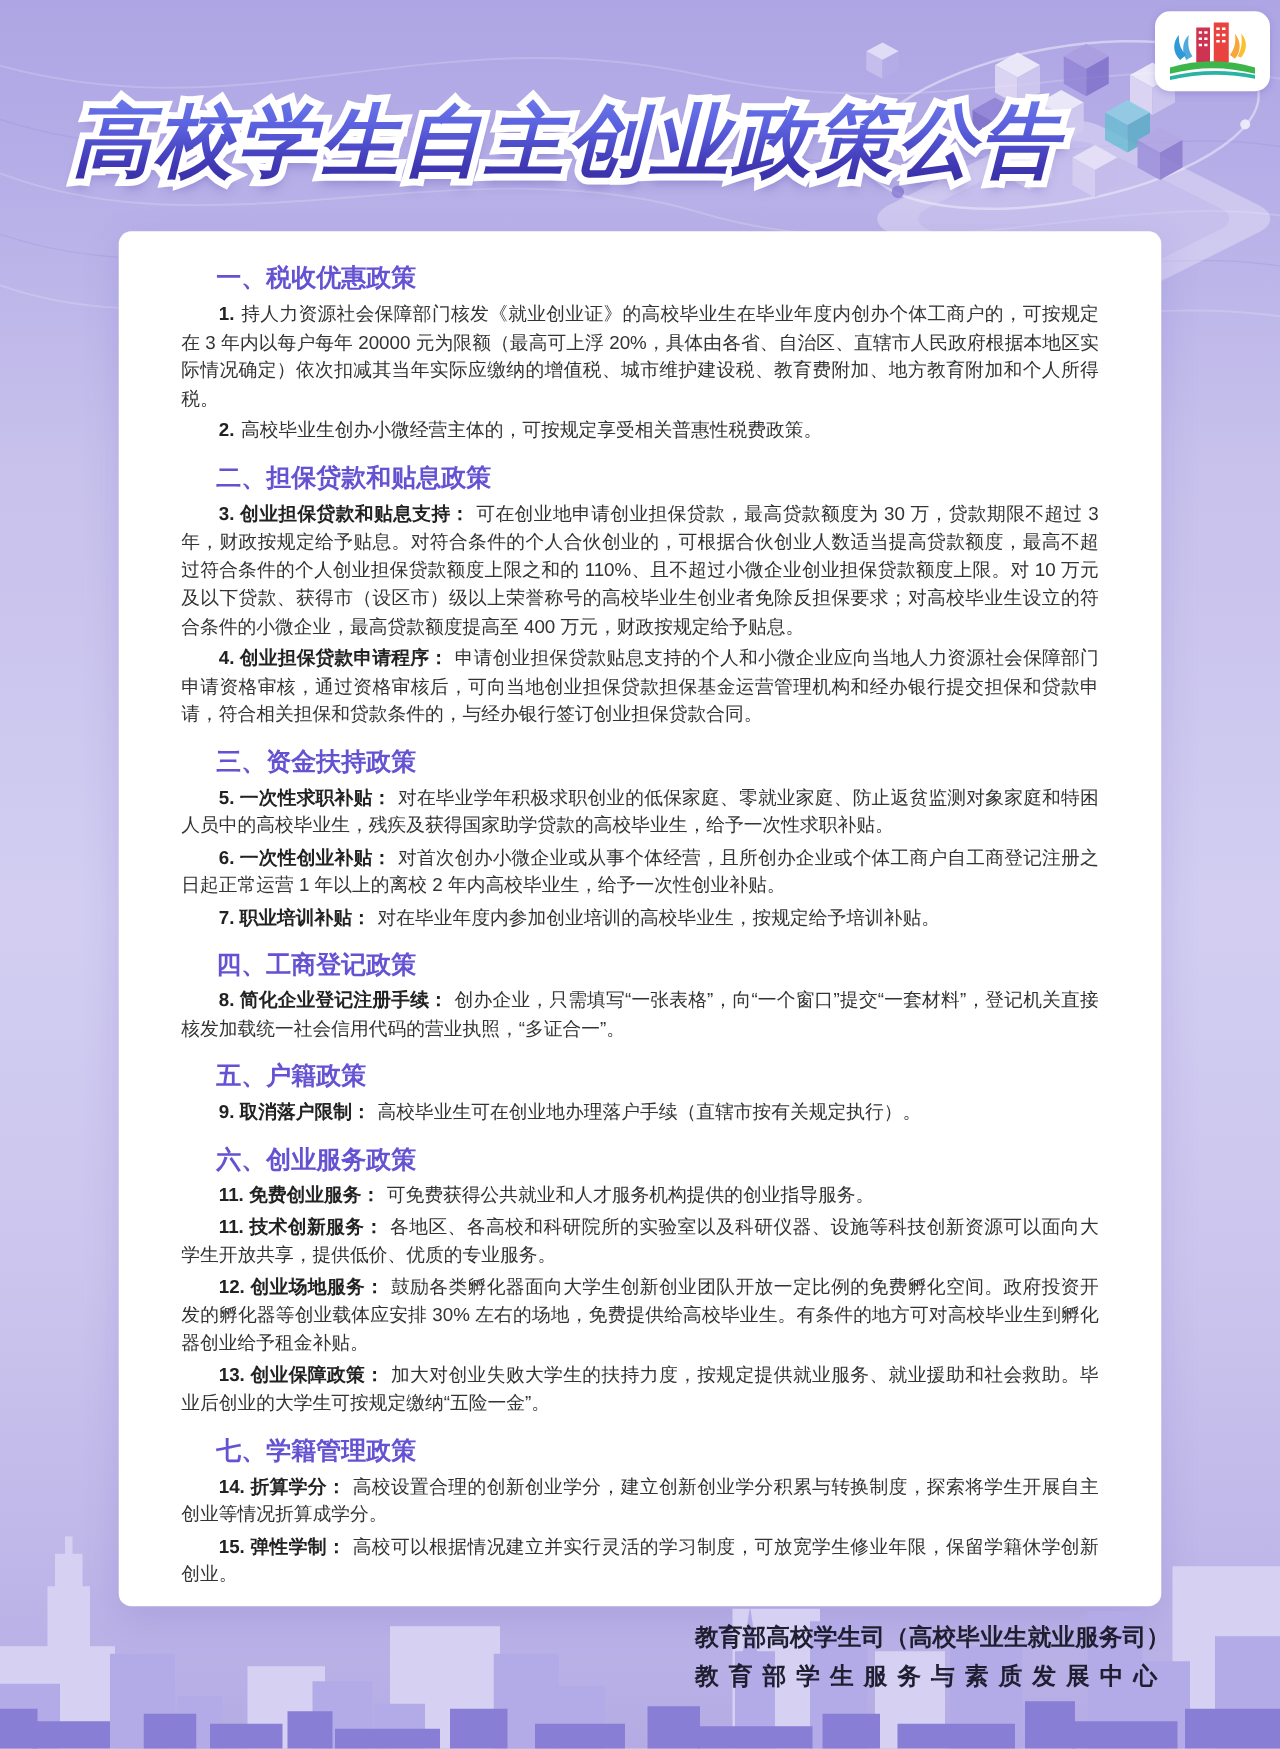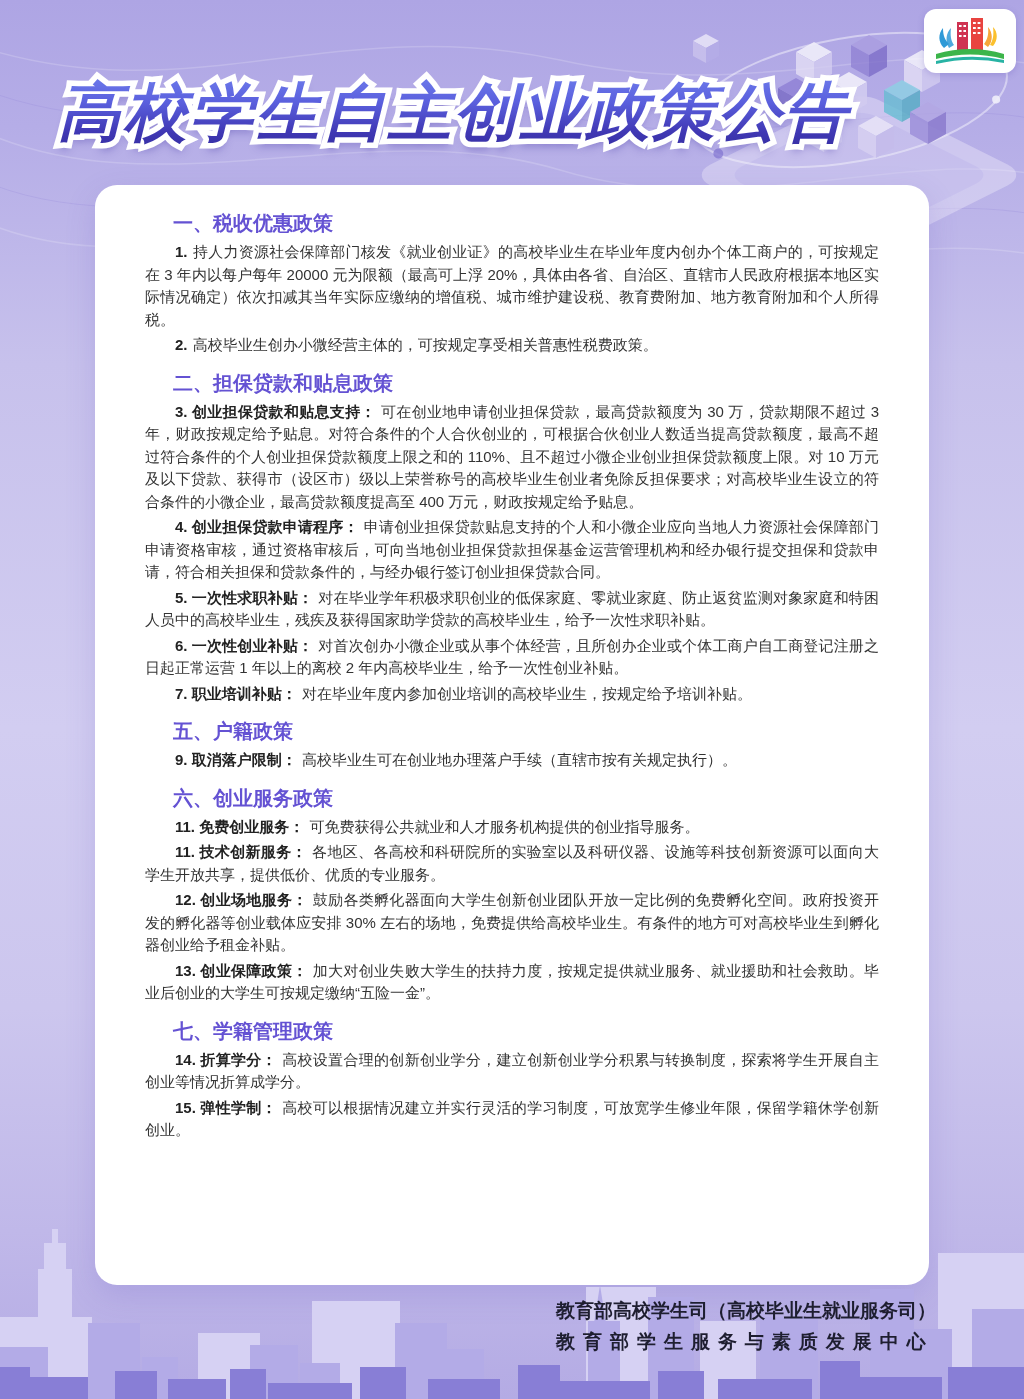--- a/index.html
+++ b/index.html
@@ -28,21 +28,21 @@
   .poster-title .fill{color:#4440c2;}
   @supports (-webkit-background-clip:text){
     .poster-title .fill{
       background:linear-gradient(180deg,#7181ee 0%,#5a5fdd 38%,#4038b4 72%,#312a9c 100%);
       -webkit-background-clip:text;background-clip:text;
       color:transparent;-webkit-text-fill-color:transparent;
     }
   }
   .content-card{
     position:absolute;left:95px;top:185px;width:834px;height:1100px;
-    background:#ffffff;border-radius:22px;overflow:hidden;
+    background:#ffffff;border-radius:10px;overflow:hidden;
     box-shadow:0 10px 30px rgba(95,80,190,.18);
     padding:24px 50px 30px 50px;box-sizing:border-box;
   }
   .sec-heading{
     margin:14px 0 5px 28px;font-size:20px;line-height:25px;
     font-weight:800;color:#6452d3;
   }
   .content-card section:first-child .sec-heading{margin-top:2px;}
   .policy-item{
     margin:3px 0;font-size:15px;line-height:22.5px;color:#333333;
@@ -191,31 +191,38 @@
     <h2 class="sec-heading">二、担保贷款和贴息政策</h2>
     <p class="policy-item">
       <span class="lbl">3. 创业担保贷款和贴息支持：</span><span>可在创业地申请创业担保贷款，最高贷款额度为 30 万，贷款期限不超过 3 年，财政按规定给予贴息。对符合条件的个人合伙创业的，可根据合伙创业人数适当提高贷款额度，最高不超过符合条件的个人创业担保贷款额度上限之和的 110%、且不超过小微企业创业担保贷款额度上限。对 10 万元及以下贷款、获得市（设区市）级以上荣誉称号的高校毕业生创业者免除反担保要求；对高校毕业生设立的符合条件的小微企业，最高贷款额度提高至 400 万元，财政按规定给予贴息。</span>
     </p>
     <p class="policy-item">
       <span class="lbl">4. 创业担保贷款申请程序：</span><span>申请创业担保贷款贴息支持的个人和小微企业应向当地人力资源社会保障部门申请资格审核，通过资格审核后，可向当地创业担保贷款担保基金运营管理机构和经办银行提交担保和贷款申请，符合相关担保和贷款条件的，与经办银行签订创业担保贷款合同。</span>
     </p>
   </section>
 
   <section>
+    <h2 class="sec-heading">三、资金扶持政策</h2>
     <p class="policy-item">
       <span class="lbl">5. 一次性求职补贴：</span><span>对在毕业学年积极求职创业的低保家庭、零就业家庭、防止返贫监测对象家庭和特困人员中的高校毕业生，残疾及获得国家助学贷款的高校毕业生，给予一次性求职补贴。</span>
     </p>
     <p class="policy-item">
       <span class="lbl">6. 一次性创业补贴：</span><span>对首次创办小微企业或从事个体经营，且所创办企业或个体工商户自工商登记注册之日起正常运营 1 年以上的离校 2 年内高校毕业生，给予一次性创业补贴。</span>
     </p>
     <p class="policy-item">
       <span class="lbl">7. 职业培训补贴：</span><span>对在毕业年度内参加创业培训的高校毕业生，按规定给予培训补贴。</span>
     </p>
   </section>
 
+  <section>
+    <h2 class="sec-heading">四、工商登记政策</h2>
+    <p class="policy-item">
+      <span class="lbl">8. 简化企业登记注册手续：</span><span>创办企业，只需填写“一张表格”，向“一个窗口”提交“一套材料”，登记机关直接核发加载统一社会信用代码的营业执照，“多证合一”。</span>
+    </p>
+  </section>
 
   <section>
     <h2 class="sec-heading">五、户籍政策</h2>
     <p class="policy-item">
       <span class="lbl">9. 取消落户限制：</span><span>高校毕业生可在创业地办理落户手续（直辖市按有关规定执行）。</span>
     </p>
   </section>
 
   <section>
     <h2 class="sec-heading">六、创业服务政策</h2>

